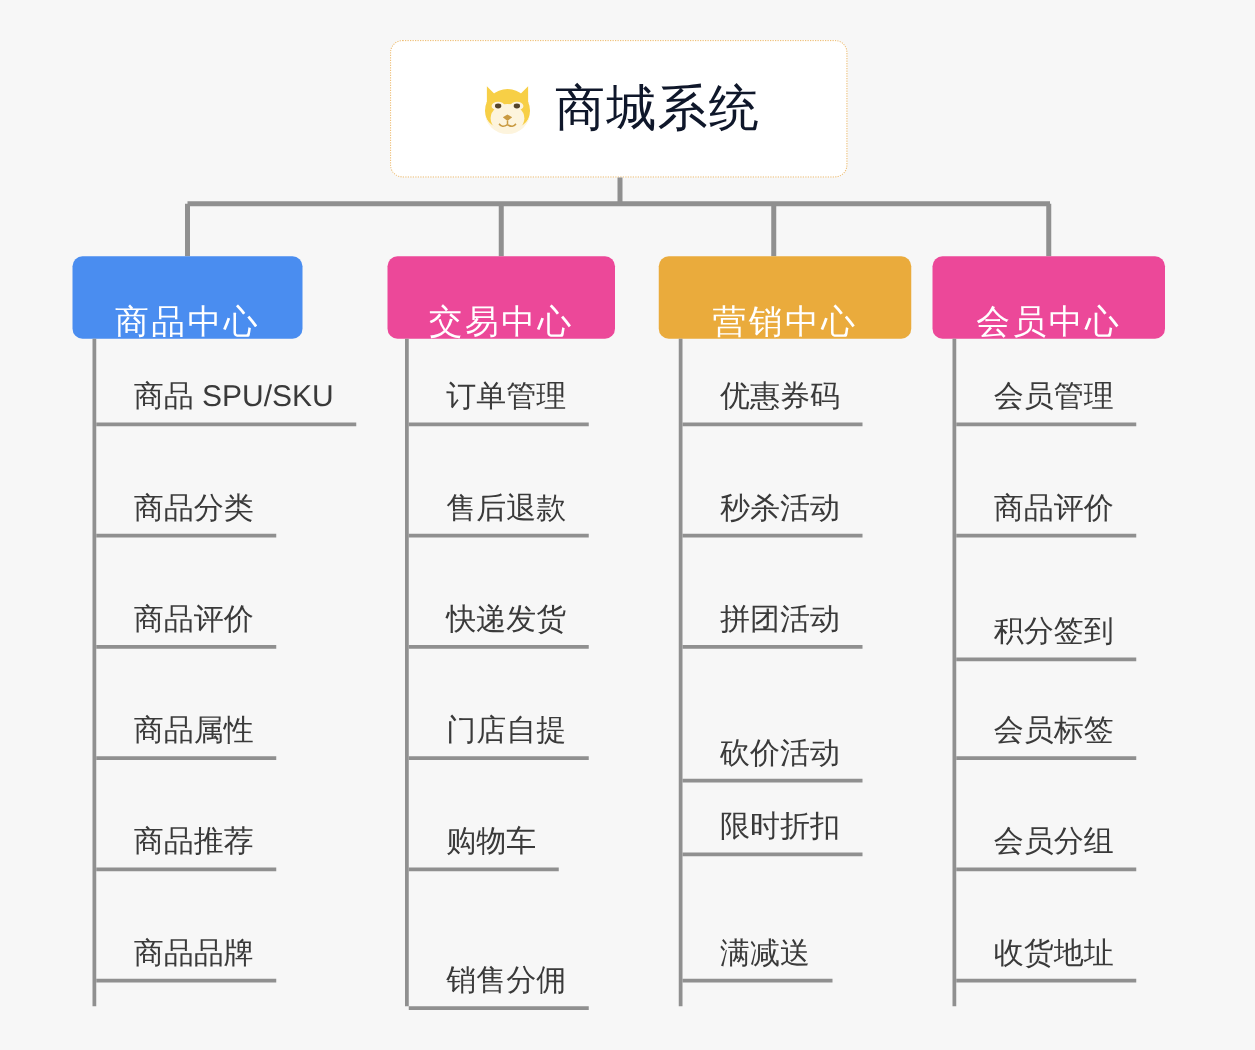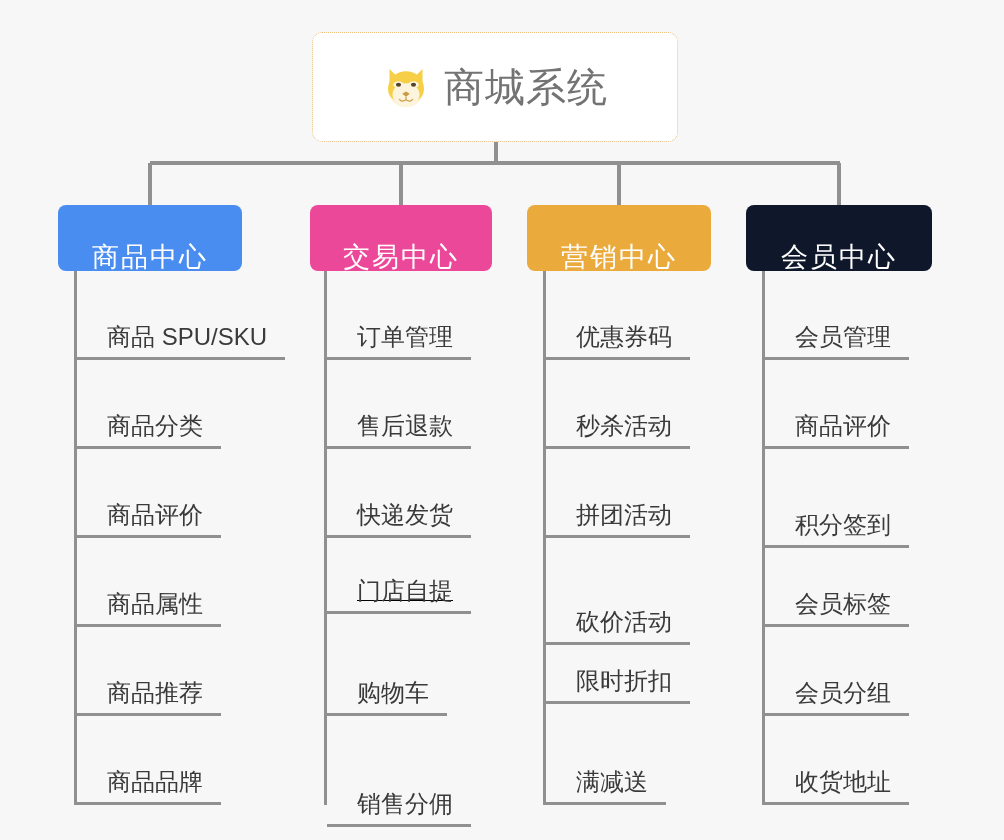--- a/index.html
+++ b/index.html
@@ -37,21 +37,21 @@
     gap: 14px;
   }
   .root-icon {
     width: 48px;
     height: 48px;
     flex: 0 0 auto;
     display: block;
   }
   .root-title {
     font-size: 40px;
-    color: #737373;
+    color: #0f172a;
     line-height: 1;
     letter-spacing: 1px;
     white-space: nowrap;
   }
 
   
   .conn {
     position: absolute;
     background: #909090;
   }
@@ -100,21 +100,21 @@
   .leaf-spine {
     position: absolute;
     left: 0;
     top: 0;
     width: 3px;
     background: #909090;
   }
   .leaf-item {
     position: absolute;
     left: 3px;
-    height: 89px;
+    height: 70px;
     display: flex;
     align-items: flex-end;
   }
   .leaf-inner {
     display: inline-block;
     border-bottom: 3px solid #909090;
     padding: 0 18px 6px 30px;
     box-sizing: border-box;
     white-space: nowrap;
   }
@@ -190,31 +190,31 @@
         <div class="leaf-spine" style="height: 534px;"></div>
         <div class="leaf-item" style="top: 0px;">
           <div class="leaf-inner"><span class="leaf-label">订单管理</span></div>
         </div>
         <div class="leaf-item" style="top: 89px;">
           <div class="leaf-inner"><span class="leaf-label">售后退款</span></div>
         </div>
         <div class="leaf-item" style="top: 178px;">
           <div class="leaf-inner"><span class="leaf-label">快递发货</span></div>
         </div>
-        <div class="leaf-item" style="top: 254px; text-decoration: underline;">
+        <div class="leaf-item" style="top: 267px;">
           <div class="leaf-inner"><span class="leaf-label">门店自提</span></div>
         </div>
         <div class="leaf-item" style="top: 356px;">
           <div class="leaf-inner"><span class="leaf-label">购物车</span></div>
         </div>
         <div class="leaf-item" style="top: 467px;">
           <div class="leaf-inner"><span class="leaf-label">销售分佣</span></div>
         </div>
       </div>
-      <div class="cat-box" style="left: 527px; width: 184px; background: rgb(234, 171, 60);">
+      <div class="cat-box" style="left: 527px; width: 202px; background: rgb(234, 171, 60);">
         <span class="cat-label">营销中心</span>
       </div>
       <div class="leaf-col" style="left: 543px; height: 534px;">
         <div class="leaf-spine" style="height: 534px;"></div>
         <div class="leaf-item" style="top: 0px;">
           <div class="leaf-inner"><span class="leaf-label">优惠券码</span></div>
         </div>
         <div class="leaf-item" style="top: 89px;">
           <div class="leaf-inner"><span class="leaf-label">秒杀活动</span></div>
         </div>
@@ -224,21 +224,21 @@
         <div class="leaf-item" style="top: 285px;">
           <div class="leaf-inner"><span class="leaf-label">砍价活动</span></div>
         </div>
         <div class="leaf-item" style="top: 344px;">
           <div class="leaf-inner"><span class="leaf-label">限时折扣</span></div>
         </div>
         <div class="leaf-item" style="top: 445px;">
           <div class="leaf-inner"><span class="leaf-label">满减送</span></div>
         </div>
       </div>
-      <div class="cat-box" style="left: 746px; width: 186px; background: #0f172a;">
+      <div class="cat-box" style="left: 746px; width: 186px; background: #ec4899;">
         <span class="cat-label">会员中心</span>
       </div>
       <div class="leaf-col" style="left: 762px; height: 534px;">
         <div class="leaf-spine" style="height: 534px;"></div>
         <div class="leaf-item" style="top: 0px;">
           <div class="leaf-inner"><span class="leaf-label">会员管理</span></div>
         </div>
         <div class="leaf-item" style="top: 89px;">
           <div class="leaf-inner"><span class="leaf-label">商品评价</span></div>
         </div>

